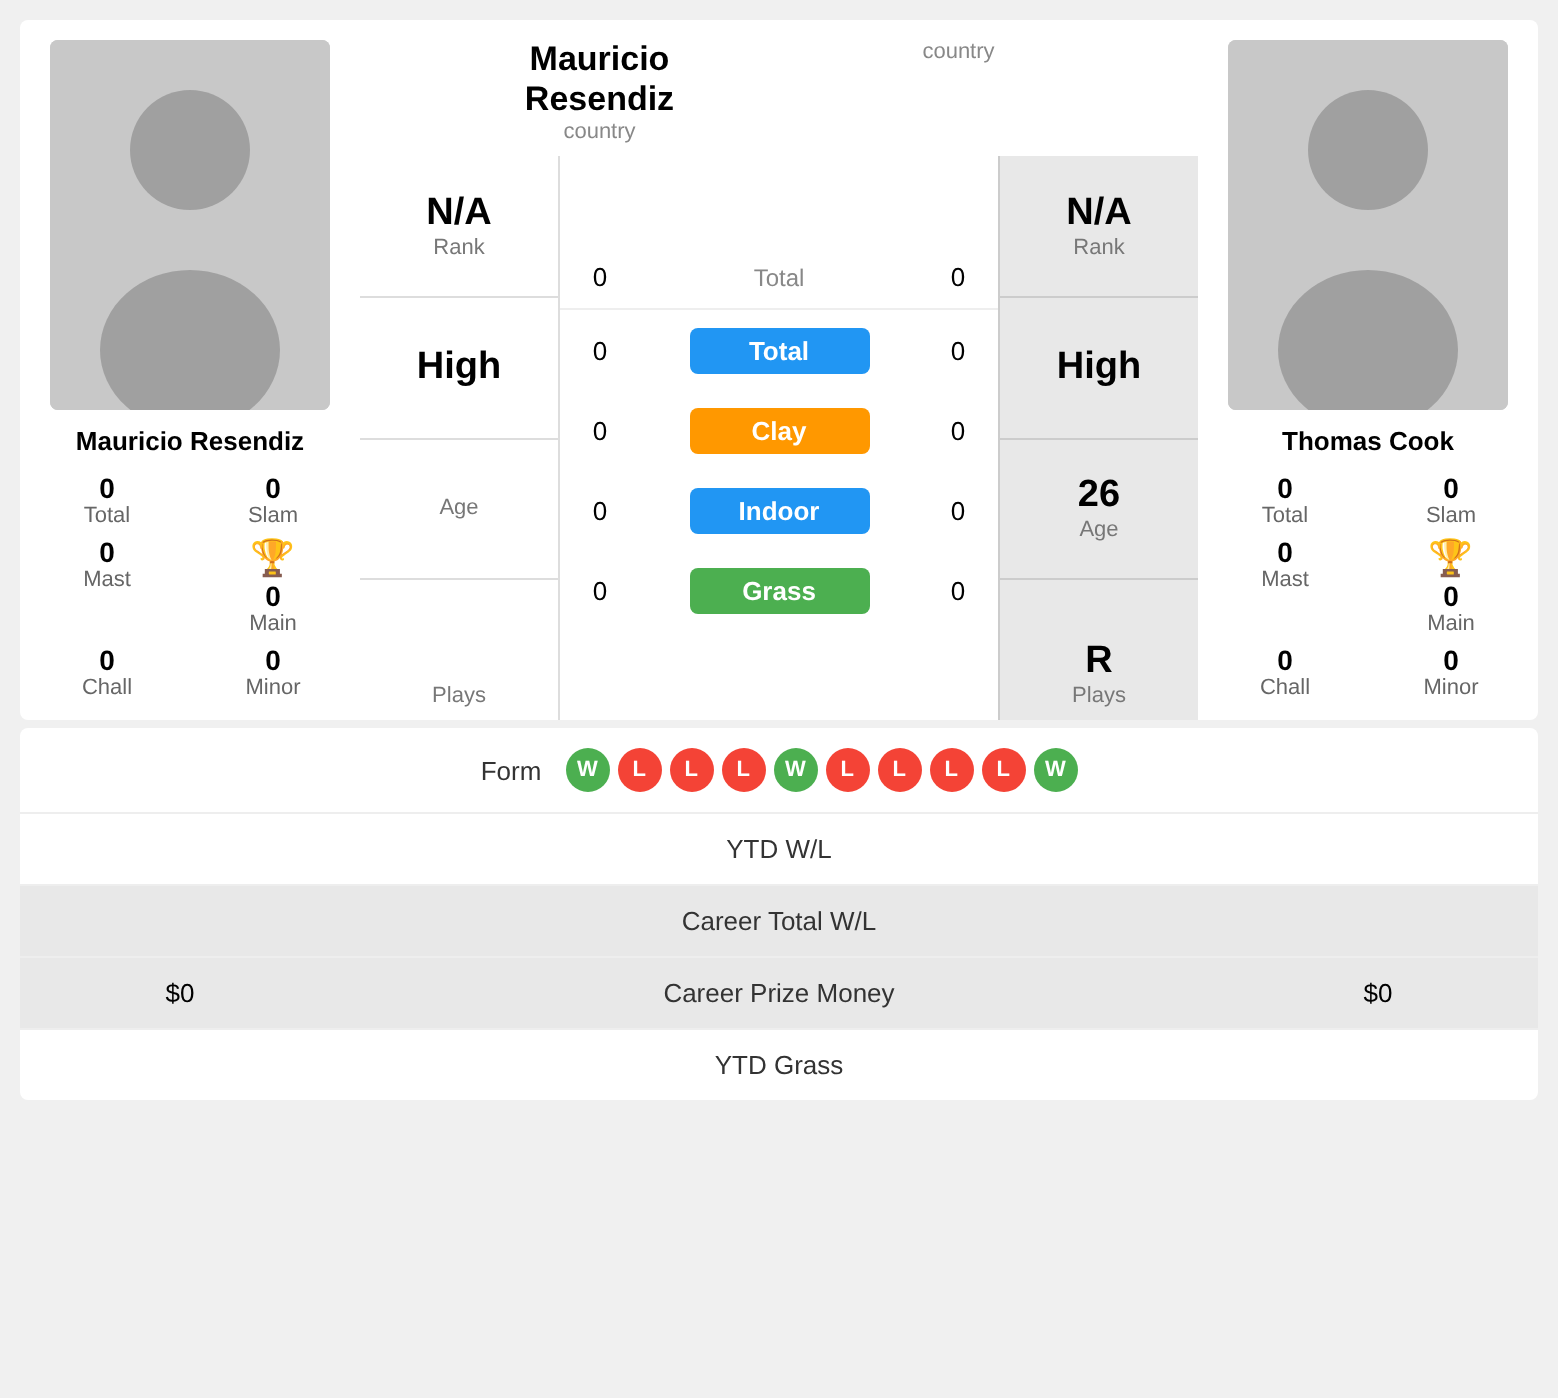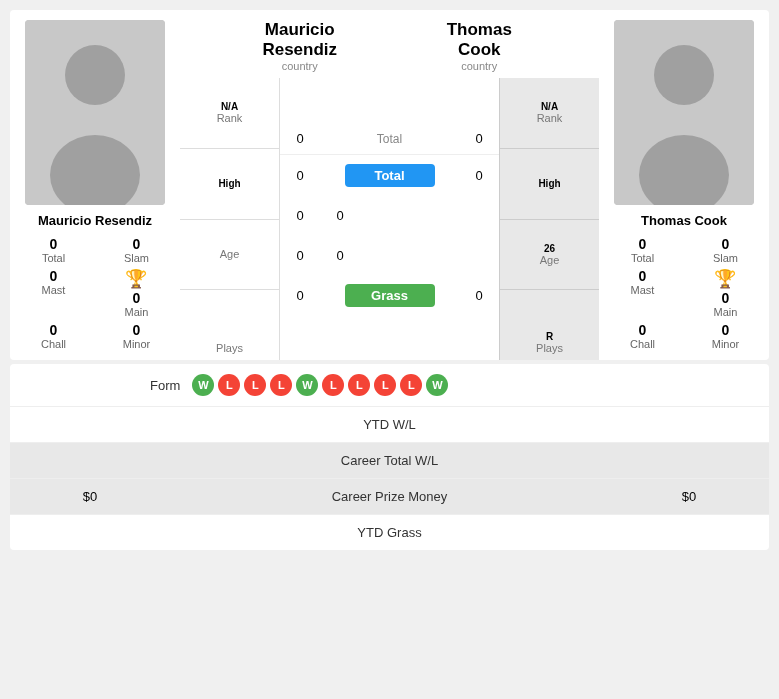--- a/index.html
+++ b/index.html
@@ -182,21 +182,21 @@
       display: flex;
       flex-direction: column;
       align-items: center;
       justify-content: center;
       flex: 1;
       padding: 6px 0;
       border-bottom: 1px solid #ddd;
     }
     .center-stat-row:last-child { border-bottom: none; justify-content: flex-end; }
     .cstat-value {
-      font-size: 10px;
+      font-size: 19px;
       font-weight: bold;
     }
     .cstat-label {
       font-size: 11px;
       color: #777;
     }
     .surfaces-column {
       flex: 1;
       display: flex;
       flex-direction: column;
@@ -291,21 +291,20 @@
     </div>
 
     <div class="center-content">
 
       <div class="names-row">
         <div class="name-left">
           <div class="pname">Mauricio<br>Resendiz</div>
           <div class="country-text">country</div>
         </div>
         <div class="name-right">
-          <div class="pname">Thomas<br>Cook</div>
           <div class="country-text">country</div>
         </div>
       </div>
 
       <div class="center-stats-layout">
 
         <div class="left-center-stats">
           <div class="center-stat-row">
             <span class="cstat-value">N/A</span>
             <span class="cstat-label">Rank</span>
@@ -332,25 +331,31 @@
           <div class="surf-row">
             <span class="surf-score-l">0</span>
             <div class="surf-badge-wrap">
               <div class="surf-badge badge-hard">Total</div>
             </div>
             <span class="surf-score-r">0</span>
           </div>
 
           <div class="surf-row">
             <span class="surf-score-l">0</span>
+            <div class="surf-badge-wrap">
+              <div class="surf-badge badge-clay">Clay</div>
+            </div>
             <span class="surf-score-r">0</span>
           </div>
 
           <div class="surf-row">
             <span class="surf-score-l">0</span>
+            <div class="surf-badge-wrap">
+              <div class="surf-badge badge-indoor">Indoor</div>
+            </div>
             <span class="surf-score-r">0</span>
           </div>
 
           <div class="surf-row">
             <span class="surf-score-l">0</span>
             <div class="surf-badge-wrap">
               <div class="surf-badge badge-grass">Grass</div>
             </div>
             <span class="surf-score-r">0</span>
           </div>
@@ -412,21 +417,21 @@
           <span class="stat-label">Minor</span>
         </div>
       </div>
     </div>
   </div>
 
   <div class="bottom-section">
 
     <div class="info-row">
       <div class="info-value-left"></div>
-      <div class="info-label" style="display:flex;align-items:center;gap:12px;">
+      <div class="info-label" style="display:flex;align-items:center;gap:12px;justify-content:center;">
         <span>Form</span>
         <div class="form-badges">
 
         <div class="form-badge form-w">W</div>
             <div class="form-badge form-l">L</div>
             <div class="form-badge form-l">L</div>
             <div class="form-badge form-l">L</div>
             <div class="form-badge form-w">W</div>
             <div class="form-badge form-l">L</div>
             <div class="form-badge form-l">L</div>

